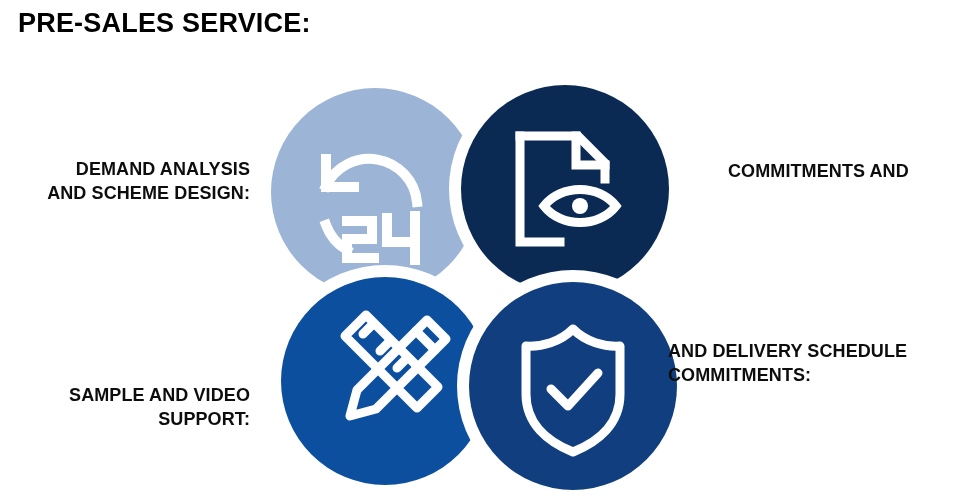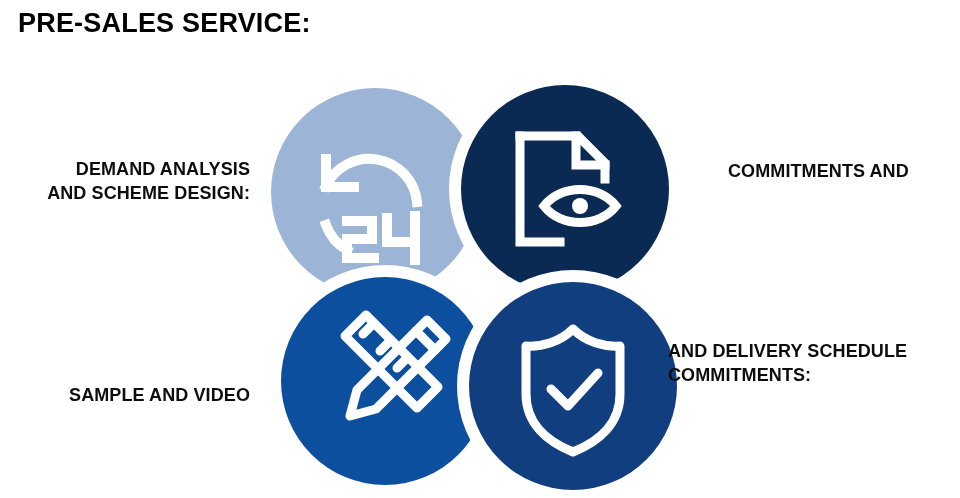--- a/index.html
+++ b/index.html
@@ -151,20 +151,21 @@
   </svg>
 </div>
 
 <div id="label-demand" class="label right-align">
   <span class="line">DEMAND ANALYSIS</span>
   <span class="line">AND SCHEME DESIGN:</span>
 </div>
 
 <div id="label-sample" class="label right-align">
   <span class="line">SAMPLE AND VIDEO</span>
+  <span class="line">SUPPORT:</span>
 </div>
 
 <div id="label-tech" class="label left-align">
   <span class="line">COMMITMENTS AND</span>
 </div>
 
 <div id="label-quote" class="label left-align">
   <span class="line">AND DELIVERY SCHEDULE</span>
   <span class="line">COMMITMENTS:</span>
 </div>

